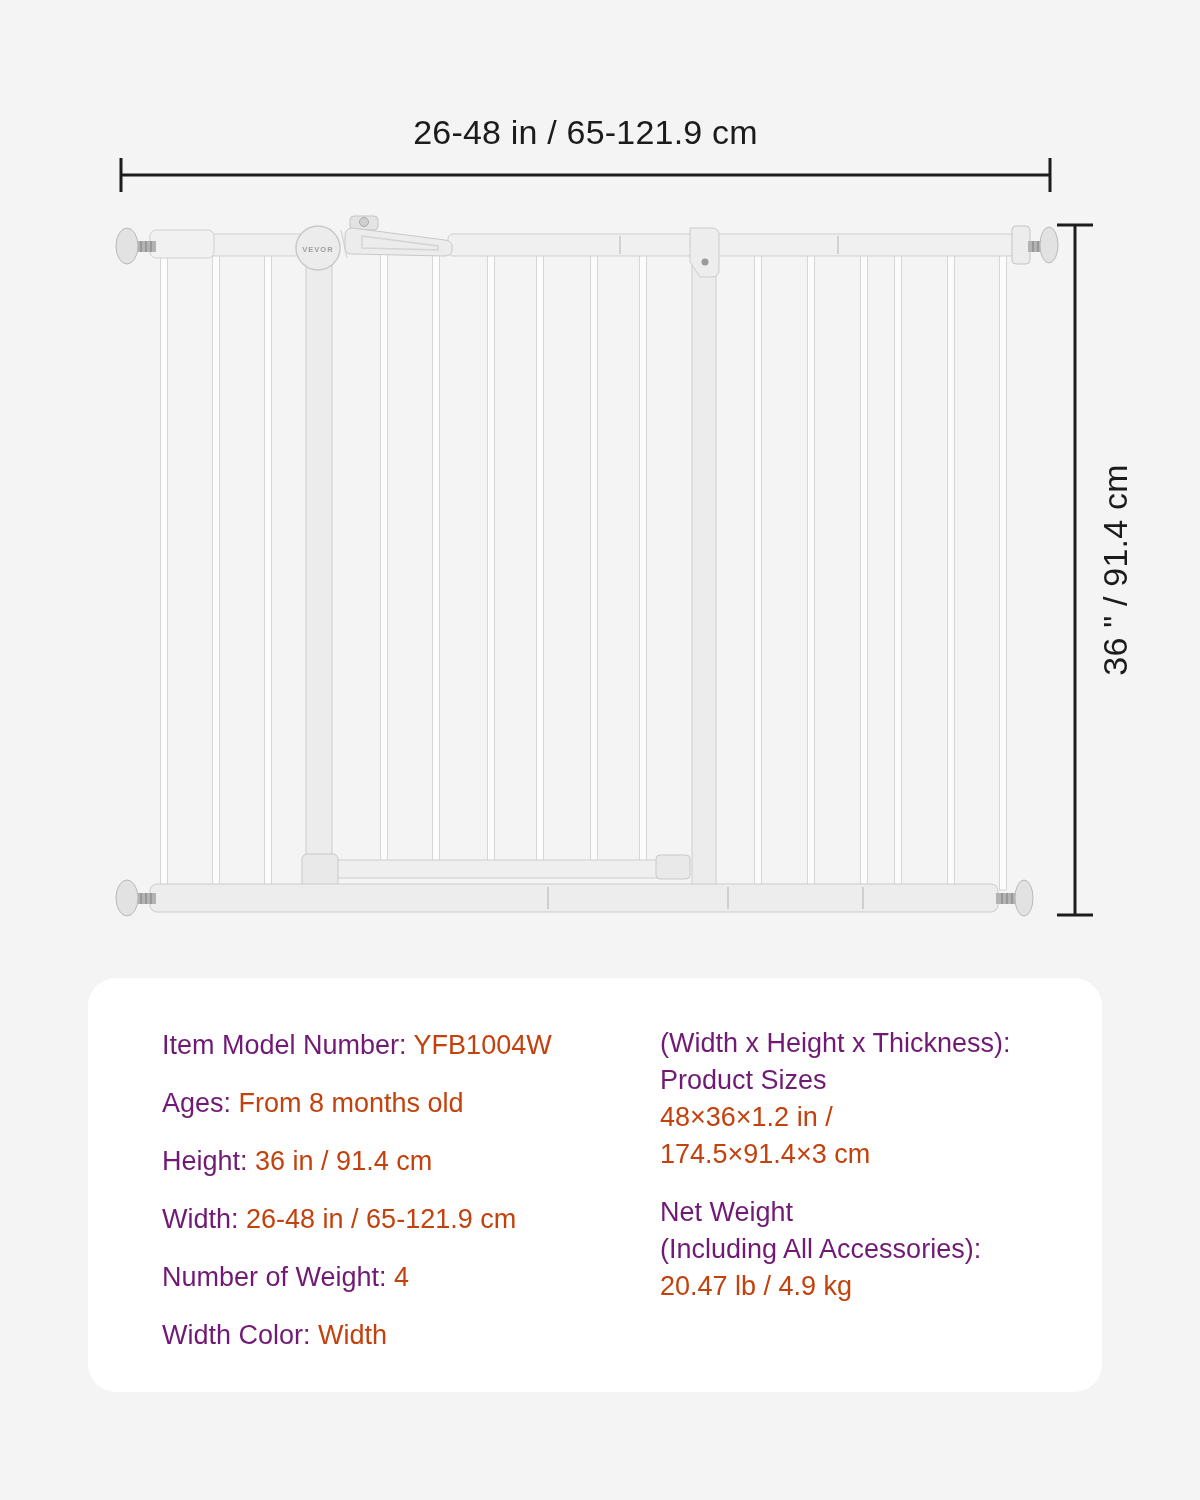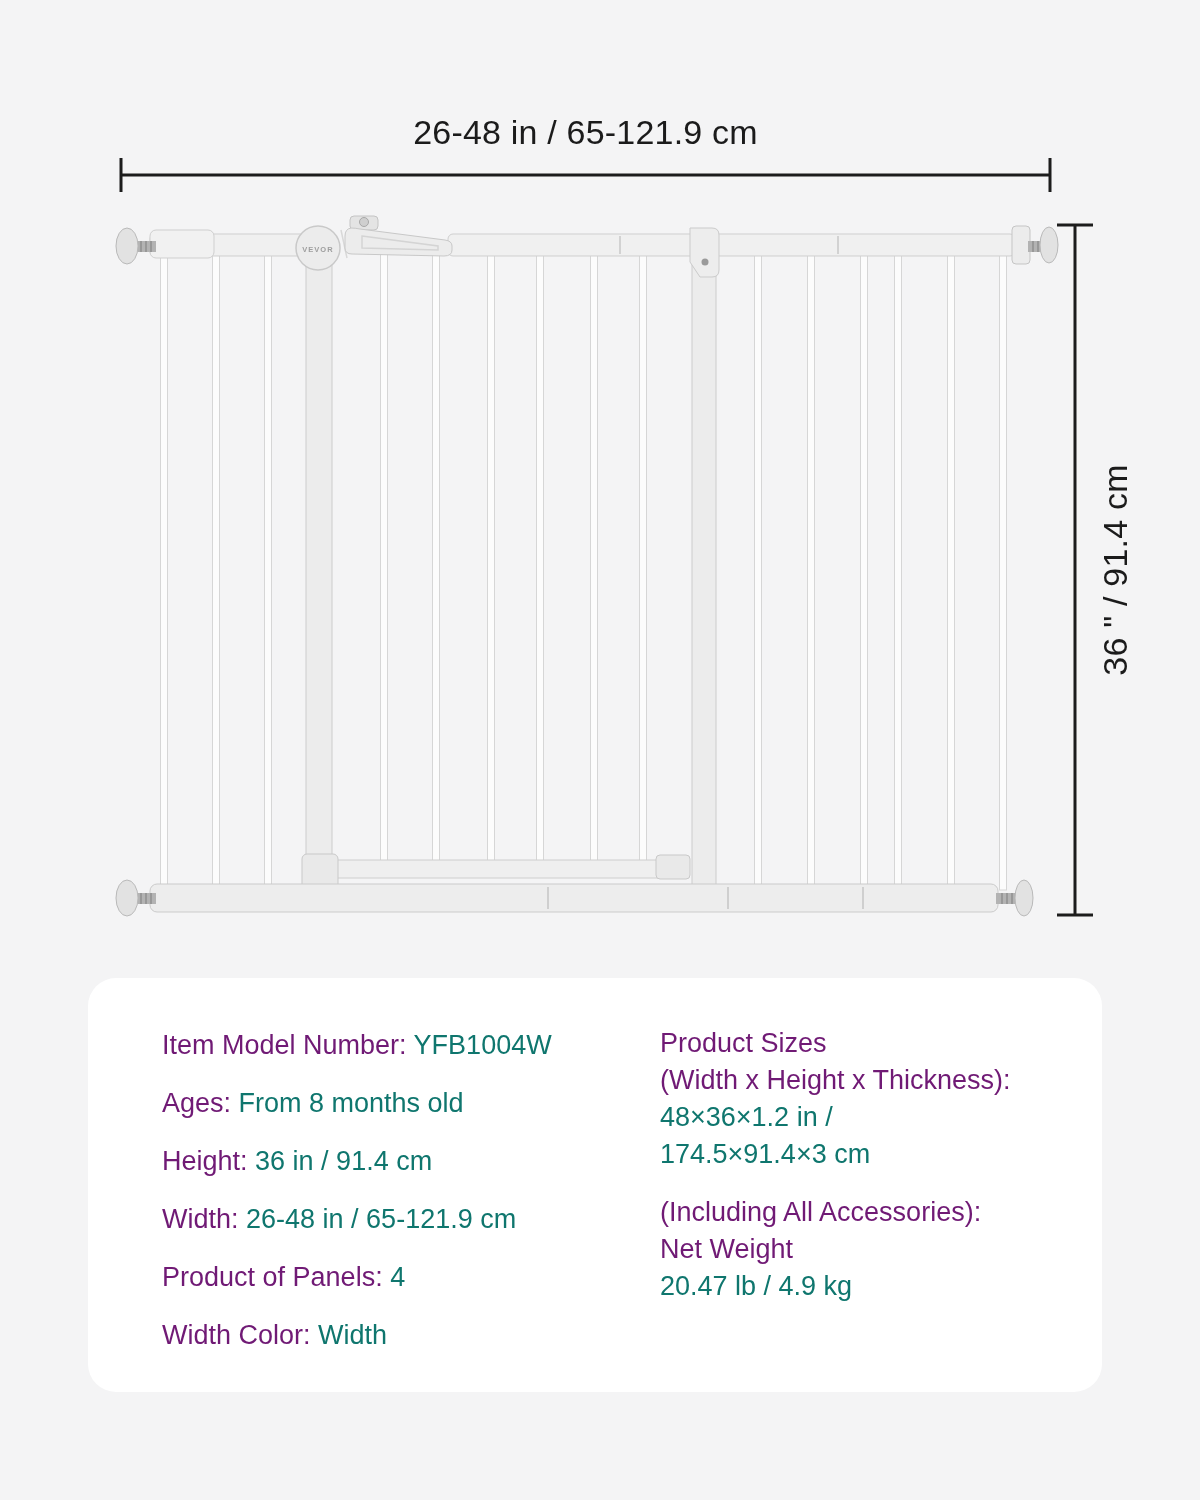--- a/index.html
+++ b/index.html
@@ -27,21 +27,21 @@
 
   
   .spec-panel{
     position:absolute;left:88px;top:978px;width:1014px;height:414px;
     background:#ffffff;border-radius:28px;
   }
   .spec-col-left{position:absolute;left:74px;top:52px;}
   .spec-col-right{position:absolute;left:572px;top:47px;width:440px;}
   .spec-row{font-size:27px;line-height:30px;margin-bottom:28px;white-space:nowrap;}
   .spec-label{color:#701a75;}
-  .spec-value{color:#0f766e;}
+  .spec-value{color:#c2410c;}
   .spec-block{margin:0 0 21px 0;}
   .spec-line{font-size:27px;line-height:37px;white-space:nowrap;}
 </style>
 </head>
 <body>
 
 <div class="page">
 
   <svg class="illustration" viewBox="0 0 1200 960" xmlns="http://www.w3.org/2000/svg">
 
@@ -164,35 +164,35 @@
       <div class="spec-row">
         <span class="spec-label">Ages: </span><span class="spec-value">From 8 months old</span>
       </div>
       <div class="spec-row">
         <span class="spec-label">Height: </span><span class="spec-value">36 in / 91.4 cm</span>
       </div>
       <div class="spec-row">
         <span class="spec-label">Width: </span><span class="spec-value">26-48 in / 65-121.9 cm</span>
       </div>
       <div class="spec-row">
-        <span class="spec-label">Product of Panels: </span><span class="spec-value">4</span>
+        <span class="spec-label">Number of Weight: </span><span class="spec-value">4</span>
       </div>
       <div class="spec-row">
         <span class="spec-label">Width Color: </span><span class="spec-value">Width</span>
       </div>
     </div>
 
     <div class="spec-col-right">
       <div class="spec-block">
+        <div class="spec-line spec-label">(Width x Height x Thickness):</div>
         <div class="spec-line spec-label">Product Sizes</div>
-        <div class="spec-line spec-label">(Width x Height x Thickness):</div>
         <div class="spec-line spec-value">48×36×1.2 in /</div>
         <div class="spec-line spec-value">174.5×91.4×3 cm</div>
       </div>
       <div class="spec-block">
+        <div class="spec-line spec-label">Net Weight</div>
         <div class="spec-line spec-label">(Including All Accessories):</div>
-        <div class="spec-line spec-label">Net Weight</div>
         <div class="spec-line spec-value">20.47 lb / 4.9 kg</div>
       </div>
     </div>
 
   </div>
 </div>
 
 </body></html>

